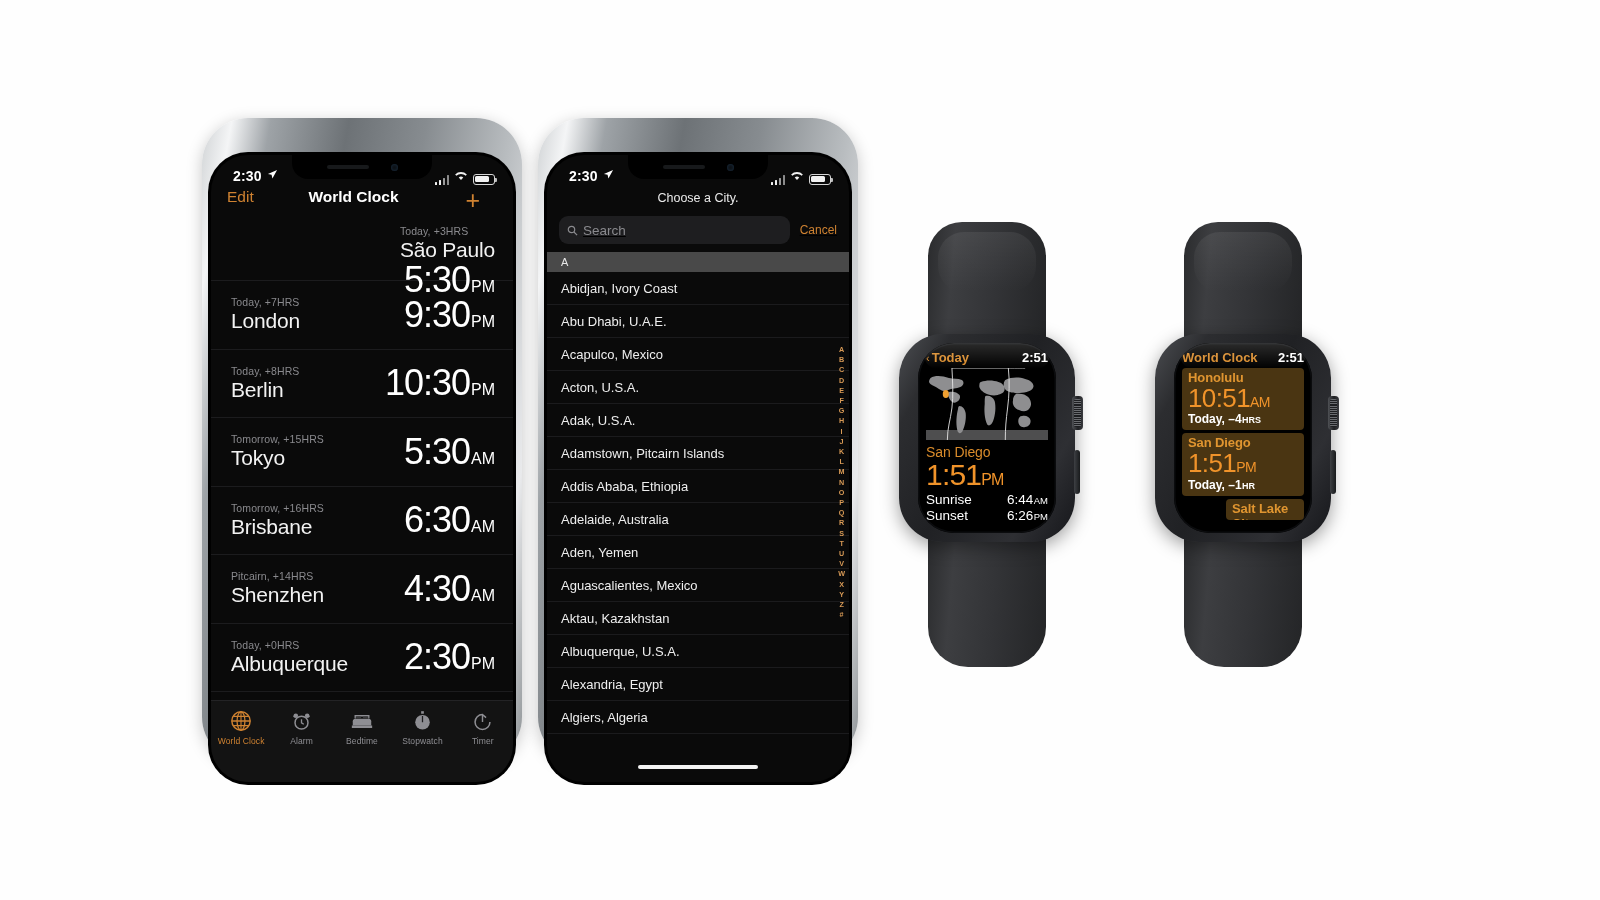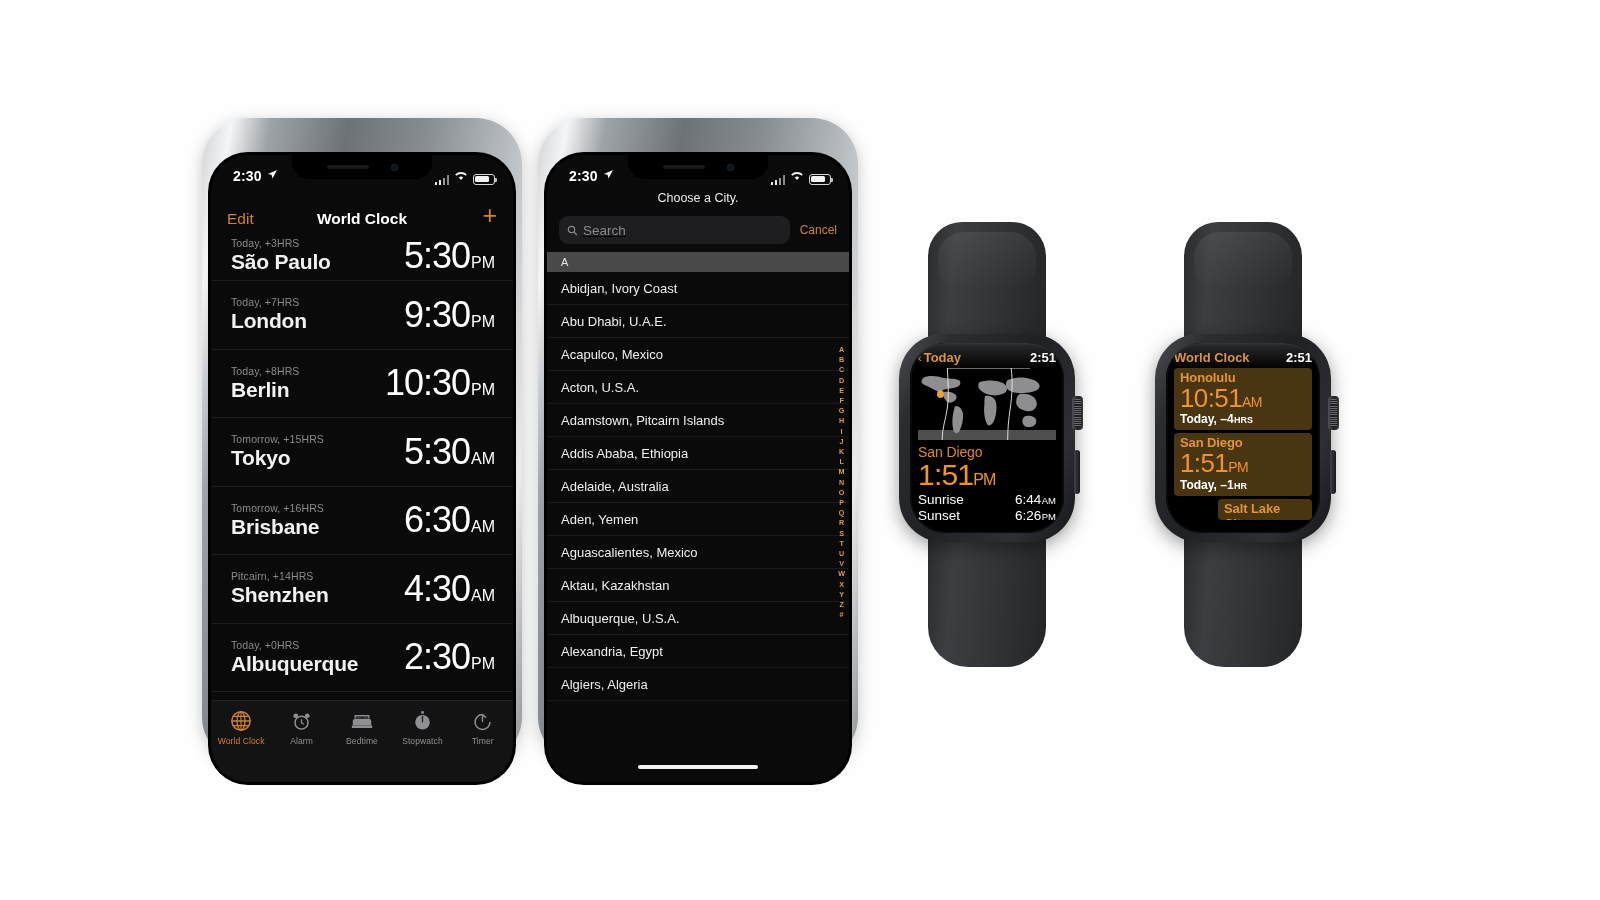--- a/index.html
+++ b/index.html
@@ -64,43 +64,43 @@
   .bars i:nth-child(1){height:3px;background:#f0f0f0}
   .bars i:nth-child(2){height:5px;background:#f0f0f0}
   .bars i:nth-child(3){height:7px;background:#9a9a9a}
   .bars i:nth-child(4){height:9.5px;background:#8a8a8a}
   .batt { width: 22px; height: 11px; border: 1.3px solid #d6d6d6; border-radius: 3px; position: relative; padding: 1.3px; }
   .batt::after { content:''; position:absolute; right:-3.2px; top:3px; width:1.8px; height:4px; background:#bdbdbd; border-radius:0 1px 1px 0; }
   .batt span { display:block; height:100%; width: 78%; background:#f2f2f2; border-radius:1.5px; }
 
   
   .navbar {
-    position: absolute; top: 33px; left: 0; right: 0; height: 40px;
-    display: flex; align-items: flex-end; padding: 0 16px;
+    position: absolute; top: 33px; left: 0; right: 17px; height: 40px;
+    display: flex; align-items: flex-start; padding: 0 16px;
     z-index: 20;
   }
   .nav-edit { color: #cf8231; font-size: 15.5px; }
   .nav-title { position: absolute; left: 0; right: 0; text-align: center; color: #fff; font-size: 15.5px; font-weight: bold; }
   .nav-plus { margin-left: auto; color: #cf8231; font-size: 25px; line-height: 1; font-weight: 300; position: relative; z-index: 3; }
 
   
   .clocklist { position: absolute; top: 70px; left: 0; right: 0; bottom: 82px; overflow: hidden; }
   .clockrow {
     height: 68.5px; position: relative;
     display: flex; align-items: center;
     padding: 0 18px 0 20px;
     border-bottom: 1px solid #1c1c1e;
   }
   .cr-left { display: flex; flex-direction: column; justify-content: center; }
   .cr-meta { color: #8a8a8e; font-size: 10.5px; letter-spacing: .1px; margin-bottom: 1px; }
-  .cr-city { color: #f2f2f2; font-size: 21px; font-weight: 700; letter-spacing: -.2px; }
+  .cr-city { color: #f2f2f2; font-size: 21px; font-weight: 400; letter-spacing: -.2px; }
   .cr-time { margin-left: auto; display: flex; align-items: baseline; color: #fff; }
   .cr-tnum { font-size: 36px; font-weight: 200; letter-spacing: -1px; line-height: 1; }
   .cr-ampm { font-size: 16px; font-weight: 300; margin-left: 1px; letter-spacing: 0; }
-  .clockrow.first { height: 56px; align-items: flex-end; padding-bottom: 6px; }
+  .clockrow.first { height: 56px; align-items: flex-end; padding-bottom: 24px; flex-direction: column; }
 
   
   .tabbar {
     position: absolute; bottom: 0; left: 0; right: 0; height: 82px;
     background: #131313;
     border-top: 1px solid #232325;
     display: flex; align-items: flex-start; padding-top: 8px;
     z-index: 22;
   }
   .tab { flex: 1; display: flex; flex-direction: column; align-items: center; gap: 3px; }
@@ -153,21 +153,21 @@
   .band-top::after {
     content:''; position:absolute; left:10px; right:10px; top: 10px; height: 60px;
     background: linear-gradient(180deg,rgba(255,255,255,.07),rgba(255,255,255,0));
     border-radius: 26px;
   }
   .watch-case {
     position: absolute; left: 50%; transform: translateX(-50%);
     width: 176px; height: 208px;
     border-radius: 44px;
     background: linear-gradient(120deg,#4c4e52 0%,#2c2d30 18%,#202124 48%,#2e2f33 78%,#15161a 100%);
-    padding: 9px 11px;
+    padding: 9px 19px;
     box-shadow: 0 5px 18px rgba(0,0,0,.38);
     z-index: 5;
   }
   .watch-glass {
     position: relative; width: 100%; height: 100%;
     border-radius: 36px;
     background: #000;
     overflow: hidden;
     box-shadow: inset 0 0 0 1.5px #0b0c0e;
   }
@@ -457,20 +457,21 @@
           <span class="cancelbtn">Cancel</span>
         </div>
 
         <div class="sect-head">A</div>
 
         <div class="citylist">
           <div class="cityrow">Abidjan, Ivory Coast</div>
           <div class="cityrow">Abu Dhabi, U.A.E.</div>
           <div class="cityrow">Acapulco, Mexico</div>
           <div class="cityrow">Acton, U.S.A.</div>
+          <div class="cityrow">Adak, U.S.A.</div>
           <div class="cityrow">Adamstown, Pitcairn Islands</div>
           <div class="cityrow">Addis Ababa, Ethiopia</div>
           <div class="cityrow">Adelaide, Australia</div>
           <div class="cityrow">Aden, Yemen</div>
           <div class="cityrow">Aguascalientes, Mexico</div>
           <div class="cityrow">Aktau, Kazakhstan</div>
           <div class="cityrow">Albuquerque, U.S.A.</div>
           <div class="cityrow">Alexandria, Egypt</div>
           <div class="cityrow">Algiers, Algeria</div>
         </div>

